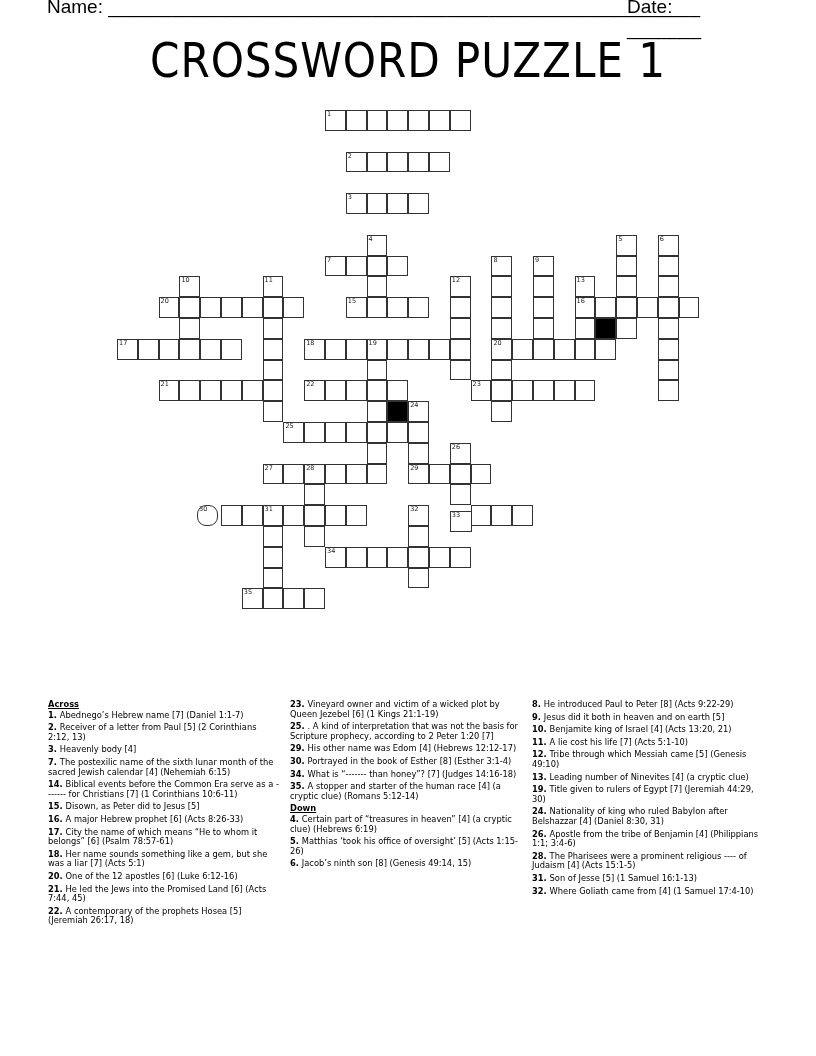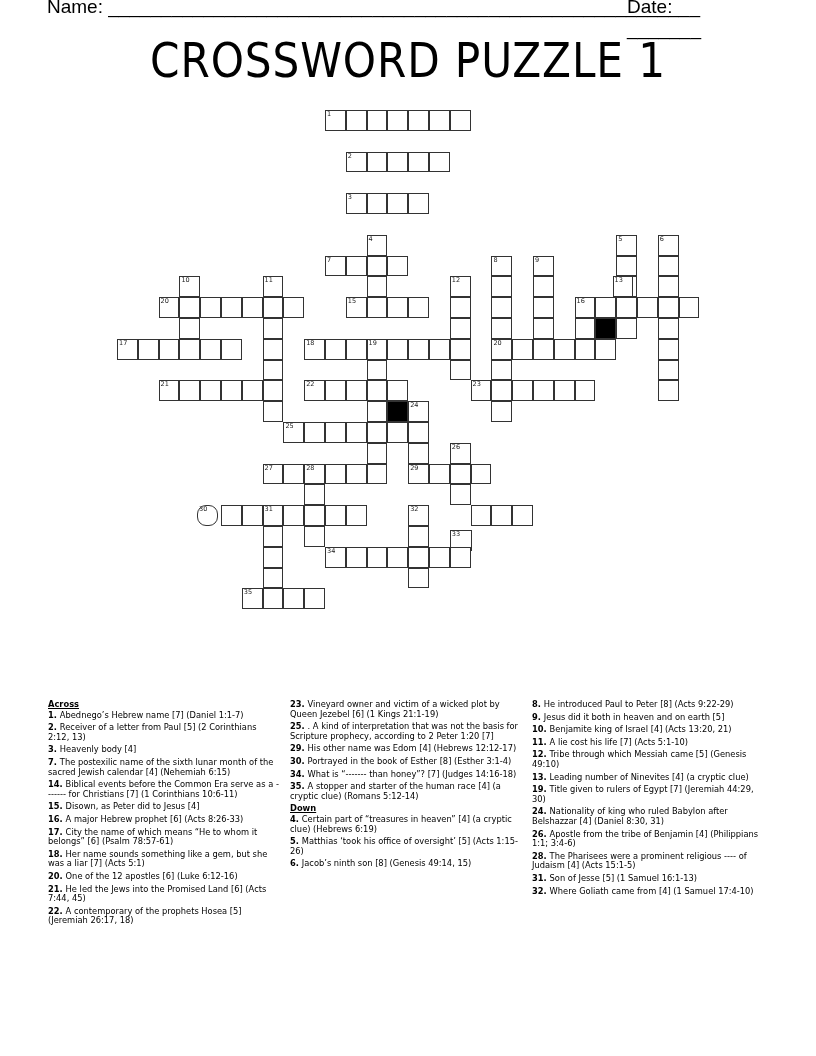--- a/index.html
+++ b/index.html
@@ -113,21 +113,21 @@
     <div class="cell" style="left: 262.6px; top: 359.6px;"></div>
     <div class="cell" style="left: 262.6px; top: 380.4px;"></div>
     <div class="cell" style="left: 262.6px; top: 401.2px;"></div>
     <div class="cell" style="left: 449.8px; top: 276.4px;">
       <span class="num">12</span>
     </div>
     <div class="cell" style="left: 449.8px; top: 297.2px;"></div>
     <div class="cell" style="left: 449.8px; top: 318px;"></div>
     <div class="cell" style="left: 449.8px; top: 338.8px;"></div>
     <div class="cell" style="left: 449.8px; top: 359.6px;"></div>
-    <div class="cell" style="left: 574.6px; top: 276.4px; margin-left: 38px;">
+    <div class="cell" style="left: 574.6px; top: 276.4px;">
       <span class="num">13</span>
     </div>
     <div class="cell" style="left: 574.6px; top: 297.2px;">
       <span class="num">16</span>
     </div>
     <div class="cell" style="left: 574.6px; top: 318px;"></div>
     <div class="cell" style="left: 574.6px; top: 338.8px;"></div>
     <div class="cell" style="left: 158.6px; top: 297.2px;">
       <span class="num">20</span>
     </div>
@@ -203,21 +203,21 @@
     </div>
     <div class="cell" style="left: 304.2px; top: 422px;"></div>
     <div class="cell" style="left: 325px; top: 422px;"></div>
     <div class="cell" style="left: 345.8px; top: 422px;"></div>
     <div class="cell" style="left: 387.4px; top: 422px;"></div>
     <div class="cell" style="left: 449.8px; top: 442.8px;">
       <span class="num">26</span>
     </div>
     <div class="cell" style="left: 449.8px; top: 463.6px;"></div>
     <div class="cell" style="left: 449.8px; top: 484.4px;"></div>
-    <div class="cell" style="left: 449.8px; top: 530px; padding-left: 20px;">
+    <div class="cell" style="left: 449.8px; top: 511px; padding-left: 20px;">
       <span class="num">33</span>
     </div>
     <div class="cell" style="left: 262.6px; top: 463.6px;">
       <span class="num">27</span>
     </div>
     <div class="cell" style="left: 283.4px; top: 463.6px;"></div>
     <div class="cell" style="left: 304.2px; top: 463.6px;">
       <span class="num">28</span>
     </div>
     <div class="cell" style="left: 325px; top: 463.6px;"></div>
@@ -269,21 +269,21 @@
   </div>
 
 <div class="clues">
   <div class="col" id="col1" style="left:48px;width:232px;">
     <div class="heading">Across</div>
   <div class="clue"><b>1. </b><span>Abednego’s Hebrew name [7] (Daniel 1:1-7)</span></div>
       <div class="clue"><b>2. </b><span>Receiver of a letter from Paul [5] (2 Corinthians 2:12, 13)</span></div>
       <div class="clue"><b>3. </b><span>Heavenly body [4]</span></div>
       <div class="clue"><b>7. </b><span>The postexilic name of the sixth lunar month of the sacred Jewish calendar [4] (Nehemiah 6:15)</span></div>
       <div class="clue"><b>14. </b><span>Biblical events before the Common Era serve as a ------- for Christians [7] (1 Corinthians 10:6-11)</span></div>
-      <div class="clue"><b>15. </b><span>Disown, as Peter did to Jesus [4]</span></div>
+      <div class="clue"><b>15. </b><span>Disown, as Peter did to Jesus [5]</span></div>
       <div class="clue"><b>16. </b><span>A major Hebrew prophet [6] (Acts 8:26-33)</span></div>
       <div class="clue"><b>17. </b><span>City the name of which means “He to whom it belongs” [6] (Psalm 78:57-61)</span></div>
       <div class="clue"><b>18. </b><span>Her name sounds something like a gem, but she was a liar [7] (Acts 5:1)</span></div>
       <div class="clue"><b>20. </b><span>One of the 12 apostles [6] (Luke 6:12-16)</span></div>
       <div class="clue"><b>21. </b><span>He led the Jews into the Promised Land [6] (Acts 7:44, 45)</span></div>
       <div class="clue"><b>22. </b><span>A contemporary of the prophets Hosea [5] (Jeremiah 26:17, 18)</span></div>
     </div>
   <div class="col" id="col2" style="left:290px;width:232px;">
       <div class="clue"><b>23. </b><span>Vineyard owner and victim of a wicked plot by Queen Jezebel [6] (1 Kings 21:1-19)</span></div>
       <div class="clue"><b>25. </b><span>. A kind of interpretation that was not the basis for Scripture prophecy, according to 2 Peter 1:20 [7]</span></div>

